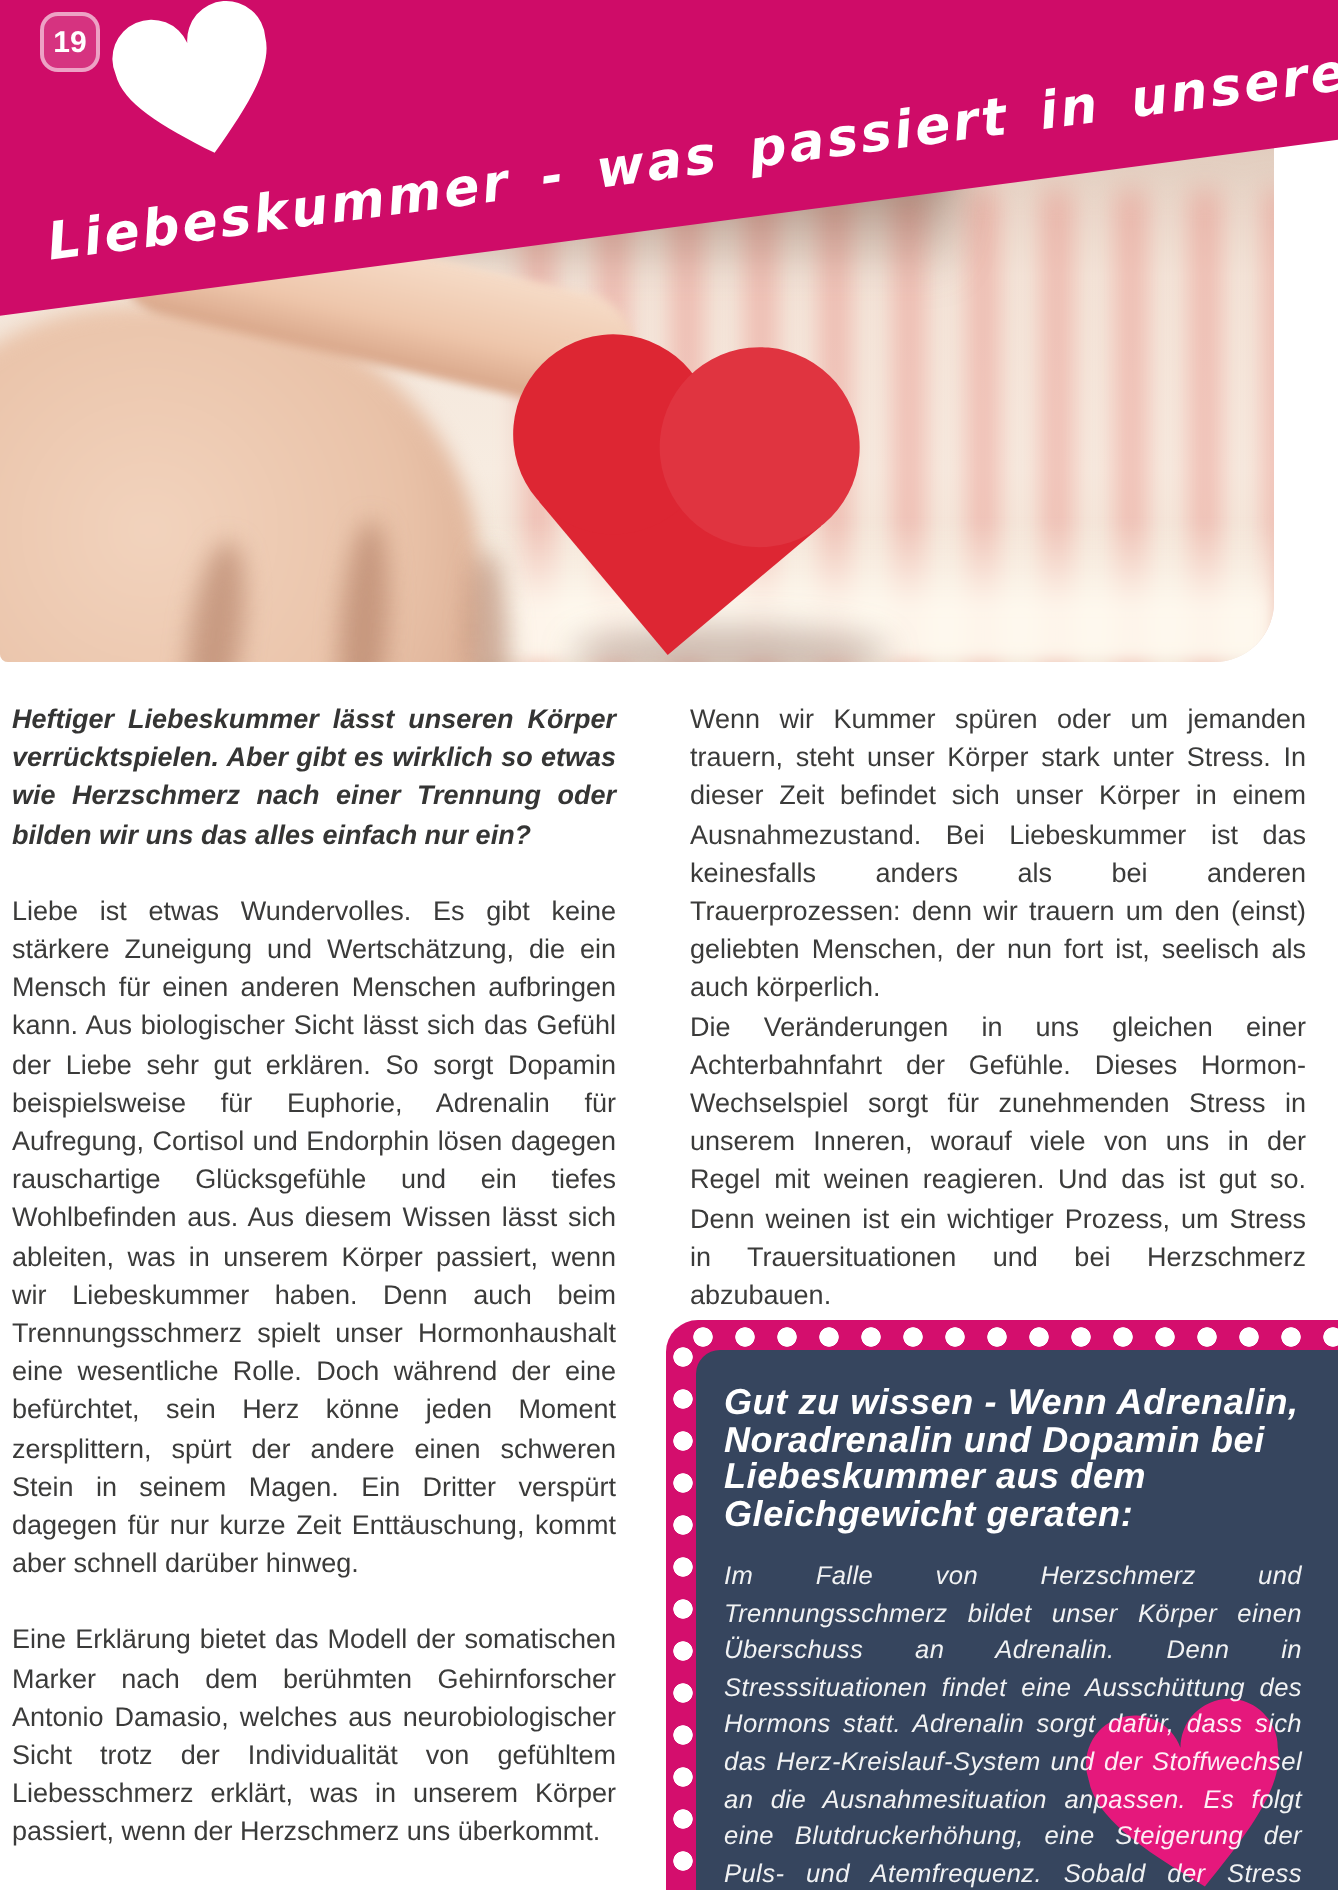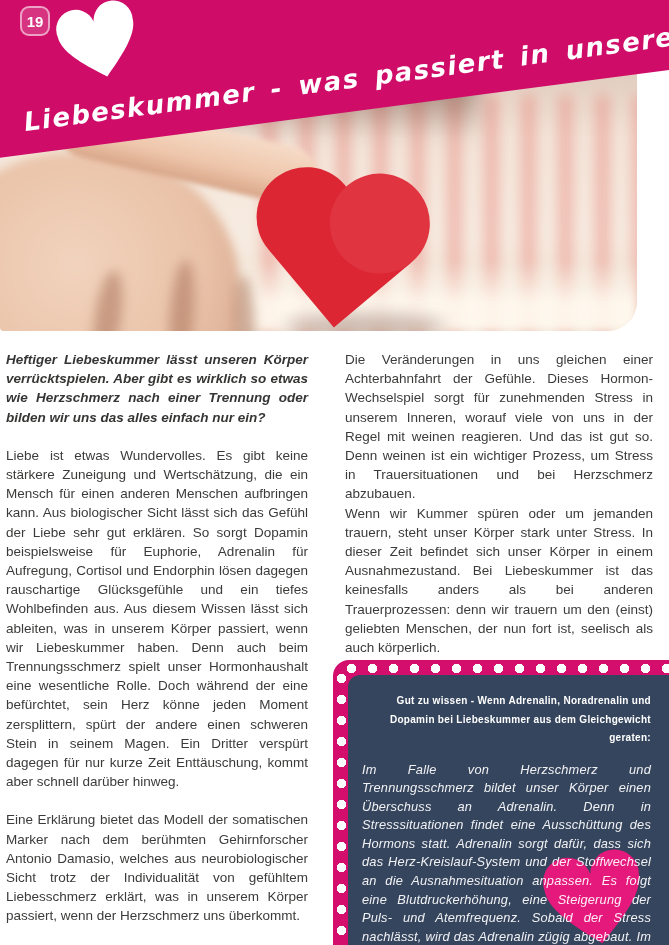--- a/index.html
+++ b/index.html
@@ -132,23 +132,23 @@
     background-size:13px 21px;background-repeat:repeat-y;background-position:center 0;
   }
   .infobox-inner{
     position:absolute;left:15px;top:15px;right:0;bottom:0;
     background:#36455e;border-top-left-radius:12px;
     padding:17px 18px 0 14px;box-sizing:border-box;
     overflow:hidden;
   }
   .infobox-heading{
     position:relative;z-index:1;
-    color:#ffffff;font-weight:bold;
-    font-size:10px;line-height:18.5px;margin:0 0 13px 0;
-    letter-spacing:.3px;text-align:right;
+    color:#ffffff;font-weight:bold;font-style:italic;
+    font-size:18px;line-height:18.5px;margin:0 0 13px 0;
+    letter-spacing:.3px;text-align:left;
   }
   .infobox-body{
     position:relative;z-index:1;
     color:rgba(255,255,255,.93);font-style:italic;
     font-size:12.8px;line-height:18.6px;margin:0;
     text-align:justify;letter-spacing:.2px;
   }
   .infobox-heart{
     position:absolute;left:196px;top:176px;width:102px;height:100px;z-index:0;
     transform:rotate(-10deg);
@@ -181,22 +181,22 @@
     <path d="M50 88 C22 64 3 45 3 27 A23 23 0 0 1 50 19 A23 23 0 0 1 97 27 C97 45 78 64 50 88 Z" fill="#ffffff"></path>
   </svg>
   <div class="title">Liebeskummer - was passiert in unserem Körper?</div>
 
   <div class="col col-left">
     <p class="intro">Heftiger Liebeskummer lässt unseren Körper verrücktspielen. Aber gibt es wirklich so etwas wie Herzschmerz nach einer Trennung oder bilden wir uns das alles einfach nur ein?</p>
     <p>Liebe ist etwas Wundervolles. Es gibt keine stärkere Zuneigung und Wertschätzung, die ein Mensch für einen anderen Menschen aufbringen kann. Aus biologischer Sicht lässt sich das Gefühl der Liebe sehr gut erklären. So sorgt Dopamin beispielsweise für Euphorie, Adrenalin für Aufregung, Cortisol und Endorphin lösen dagegen rauschartige Glücksgefühle und ein tiefes Wohlbefinden aus. Aus diesem Wissen lässt sich ableiten, was in unserem Körper passiert, wenn wir Liebeskummer haben. Denn auch beim Trennungsschmerz spielt unser Hormonhaushalt eine wesentliche Rolle. Doch während der eine befürchtet, sein Herz könne jeden Moment zersplittern, spürt der andere einen schweren Stein in seinem Magen. Ein Dritter verspürt dagegen für nur kurze Zeit Enttäuschung, kommt aber schnell darüber hinweg.</p>
     <p>Eine Erklärung bietet das Modell der somatischen Marker nach dem berühmten Gehirnforscher Antonio Damasio, welches aus neurobiologischer Sicht trotz der Individualität von gefühltem Liebesschmerz erklärt, was in unserem Körper passiert, wenn der Herzschmerz uns überkommt.</p>
   </div>
   <div class="col col-right">
+    <p class="tight">Wenn wir Kummer spüren oder um jemanden trauern, steht unser Körper stark unter Stress. In dieser Zeit befindet sich unser Körper in einem Ausnahmezustand. Bei Liebeskummer ist das keinesfalls anders als bei anderen Trauerprozessen: denn wir trauern um den (einst) geliebten Menschen, der nun fort ist, seelisch als auch körperlich.</p>
     <p class="tight">Die Veränderungen in uns gleichen einer Achterbahnfahrt der Gefühle. Dieses Hormon-Wechselspiel sorgt für zunehmenden Stress in unserem Inneren, worauf viele von uns in der Regel mit weinen reagieren. Und das ist gut so. Denn weinen ist ein wichtiger Prozess, um Stress in Trauersituationen und bei Herzschmerz abzubauen.</p>
-    <p class="tight">Wenn wir Kummer spüren oder um jemanden trauern, steht unser Körper stark unter Stress. In dieser Zeit befindet sich unser Körper in einem Ausnahmezustand. Bei Liebeskummer ist das keinesfalls anders als bei anderen Trauerprozessen: denn wir trauern um den (einst) geliebten Menschen, der nun fort ist, seelisch als auch körperlich.</p>
   </div>
 
   <div class="infobox">
     <div class="dots-top"></div>
     <div class="dots-left"></div>
     <div class="infobox-inner">
       <svg class="infobox-heart" viewBox="0 0 100 92">
         <path d="M50 88 C22 64 3 45 3 27 A23 23 0 0 1 50 19 A23 23 0 0 1 97 27 C97 45 78 64 50 88 Z" fill="#e5187c"></path>
       </svg>
       <p class="infobox-heading">Gut zu wissen - Wenn Adrenalin, Noradrenalin und Dopamin bei Liebeskummer aus dem Gleichgewicht geraten:</p>

